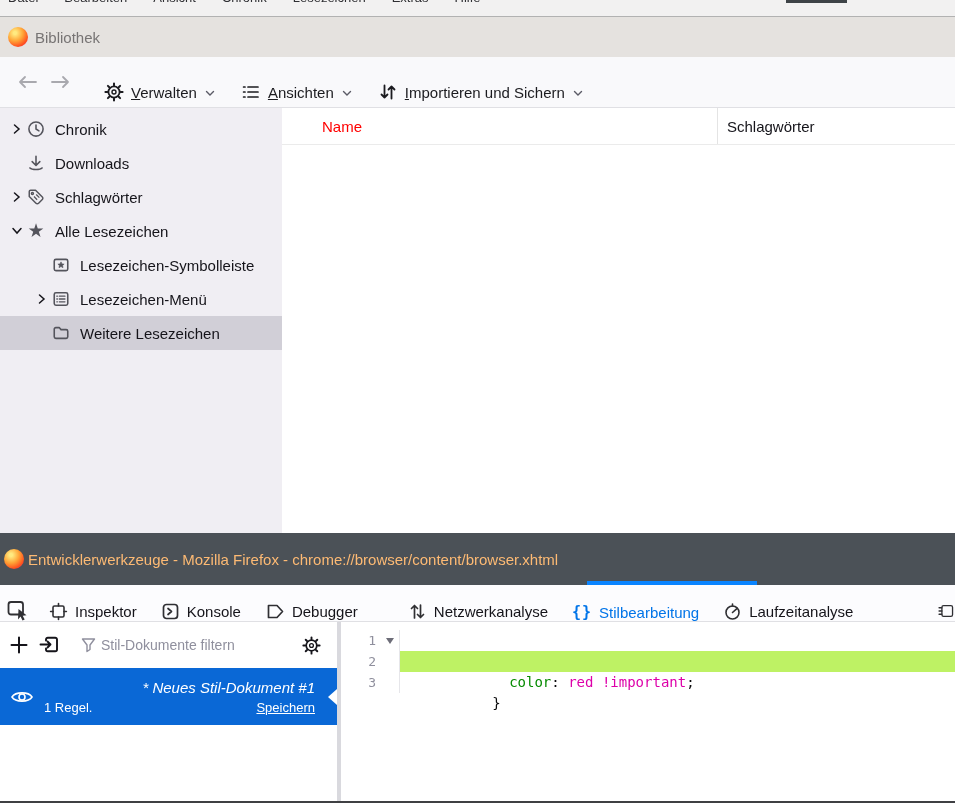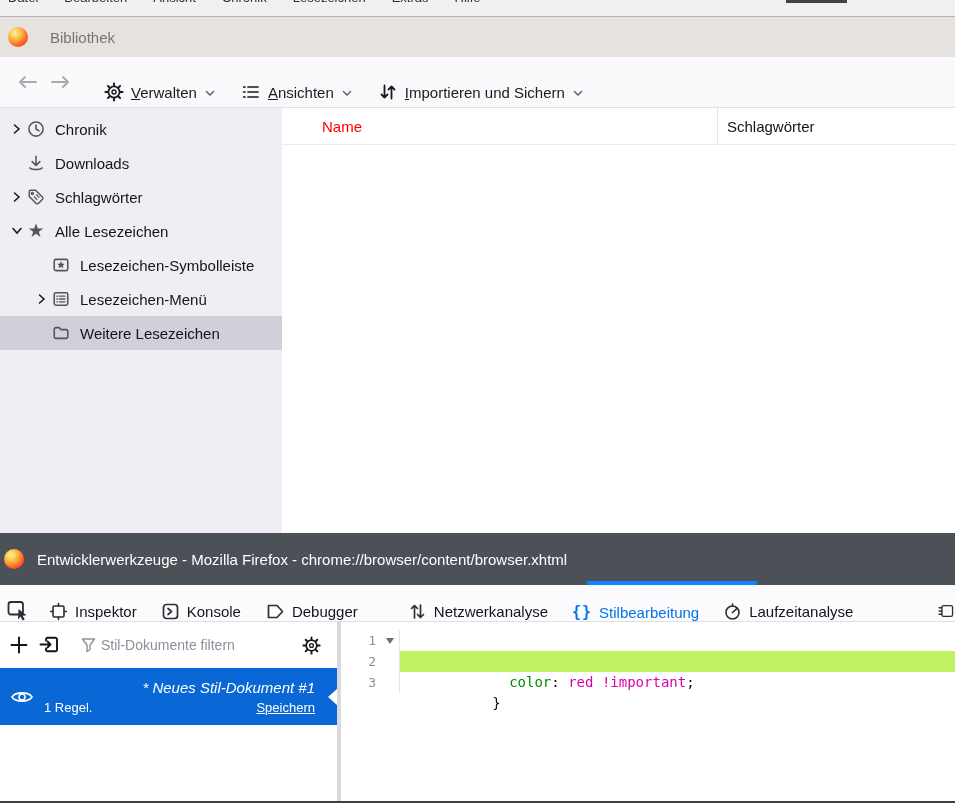--- a/index.html
+++ b/index.html
@@ -8,21 +8,21 @@
   .screen { width:955px; height:803px; display:flex; flex-direction:column; position:relative; }
 
   
   .menusliver { height:17px; background:#f2f1f1; border-bottom:1px solid #b2b2b2; overflow:hidden; display:flex; gap:26px; padding-left:8px; position:relative; }
   .menusliver .menu-item { font-size:13px; color:#2f2f33; margin-top:-10px; white-space:nowrap; }
   .topnotch { position:absolute; left:786px; top:0; width:61px; height:3px; background:#3e4347; z-index:5; }
 
   
   .lib-titlebar { height:40px; background:#e5e2df; display:flex; align-items:center; padding-left:8px; }
   .fx-logo { width:20px; height:20px; border-radius:50%; background:radial-gradient(circle at 35% 30%, #ffea80 8%, #ffa436 42%, #ff4f1f 72%, #d6258c 96%); flex:0 0 auto; }
-  .lib-title { margin-left:22px; font-size:15px; color:#777474; }
+  .lib-title { margin-left:7px; font-size:15px; color:#777474; }
 
   
   .lib-toolbar { height:51px; background:#f9f9fb; border-bottom:1px solid #e0e0e4; display:flex; align-items:center; padding-left:10px; }
   .nav-btn { width:34px; height:34px; display:flex; align-items:center; justify-content:center; }
   .tb-group { display:flex; align-items:center; gap:7px; margin-left:26px; cursor:default;margin-top:20px; }
   .tb-label { font-size:15px; color:#1b1b1f; white-space:nowrap; }
   .caret { margin-left:1px; margin-top:3px; }
 
   
   .lib-body { height:425px; display:flex; background:#fff; }
@@ -37,21 +37,21 @@
 
   .lib-main { flex:1; display:flex; flex-direction:column; }
   .col-headers { height:37px; display:flex; border-bottom:1px solid #ebebeb; }
   .col { display:flex; align-items:center; padding-left:9px; font-size:15px; }
   .col-name { width:435px; color:#ff0000;padding-left:40px; }
   .col-tags { flex:1; border-left:1px solid #e4e4e4; color:#15141a; }
   .main-empty { flex:1; background:#fff; }
 
   
   .dt-titlebar { height:52px; background:#4b5157; display:flex; align-items:center; padding-left:4px; position:relative; }
-  .dt-title { color:#ffffff; font-size:15px; margin-left:13px; white-space:nowrap; }
+  .dt-title { color:#fdba74; font-size:15px; margin-left:4px; white-space:nowrap; }
   .dt-tab-indicator { position:absolute; left:587px; bottom:0; width:170px; height:4px; background:#0a84ff; }
 
   
   .dt-tabs { height:37px; background:#fcfcfe; border-bottom:1px solid #e0e0e4; display:flex; align-items:flex-end; overflow:hidden; }
   .picker-btn { width:36px; display:flex; align-items:center; justify-content:center; flex:0 0 auto; }
   .dt-sep { width:1px; background:#e3e3e6; margin:7px 0; flex:0 0 auto; }
   .dt-tab { display:flex; align-items:center; gap:7px; padding:0 12px; font-size:15px; color:#15141a; white-space:nowrap; flex:0 0 auto; }
   .dt-tab.gap-left { margin-left:26px; }
   .dt-tab.active { color:#0074e8; }
   .brace-glyph { font-family:"DejaVu Sans Mono", monospace; font-size:15px; font-weight:bold; color:#0074e8; letter-spacing:1px; }

